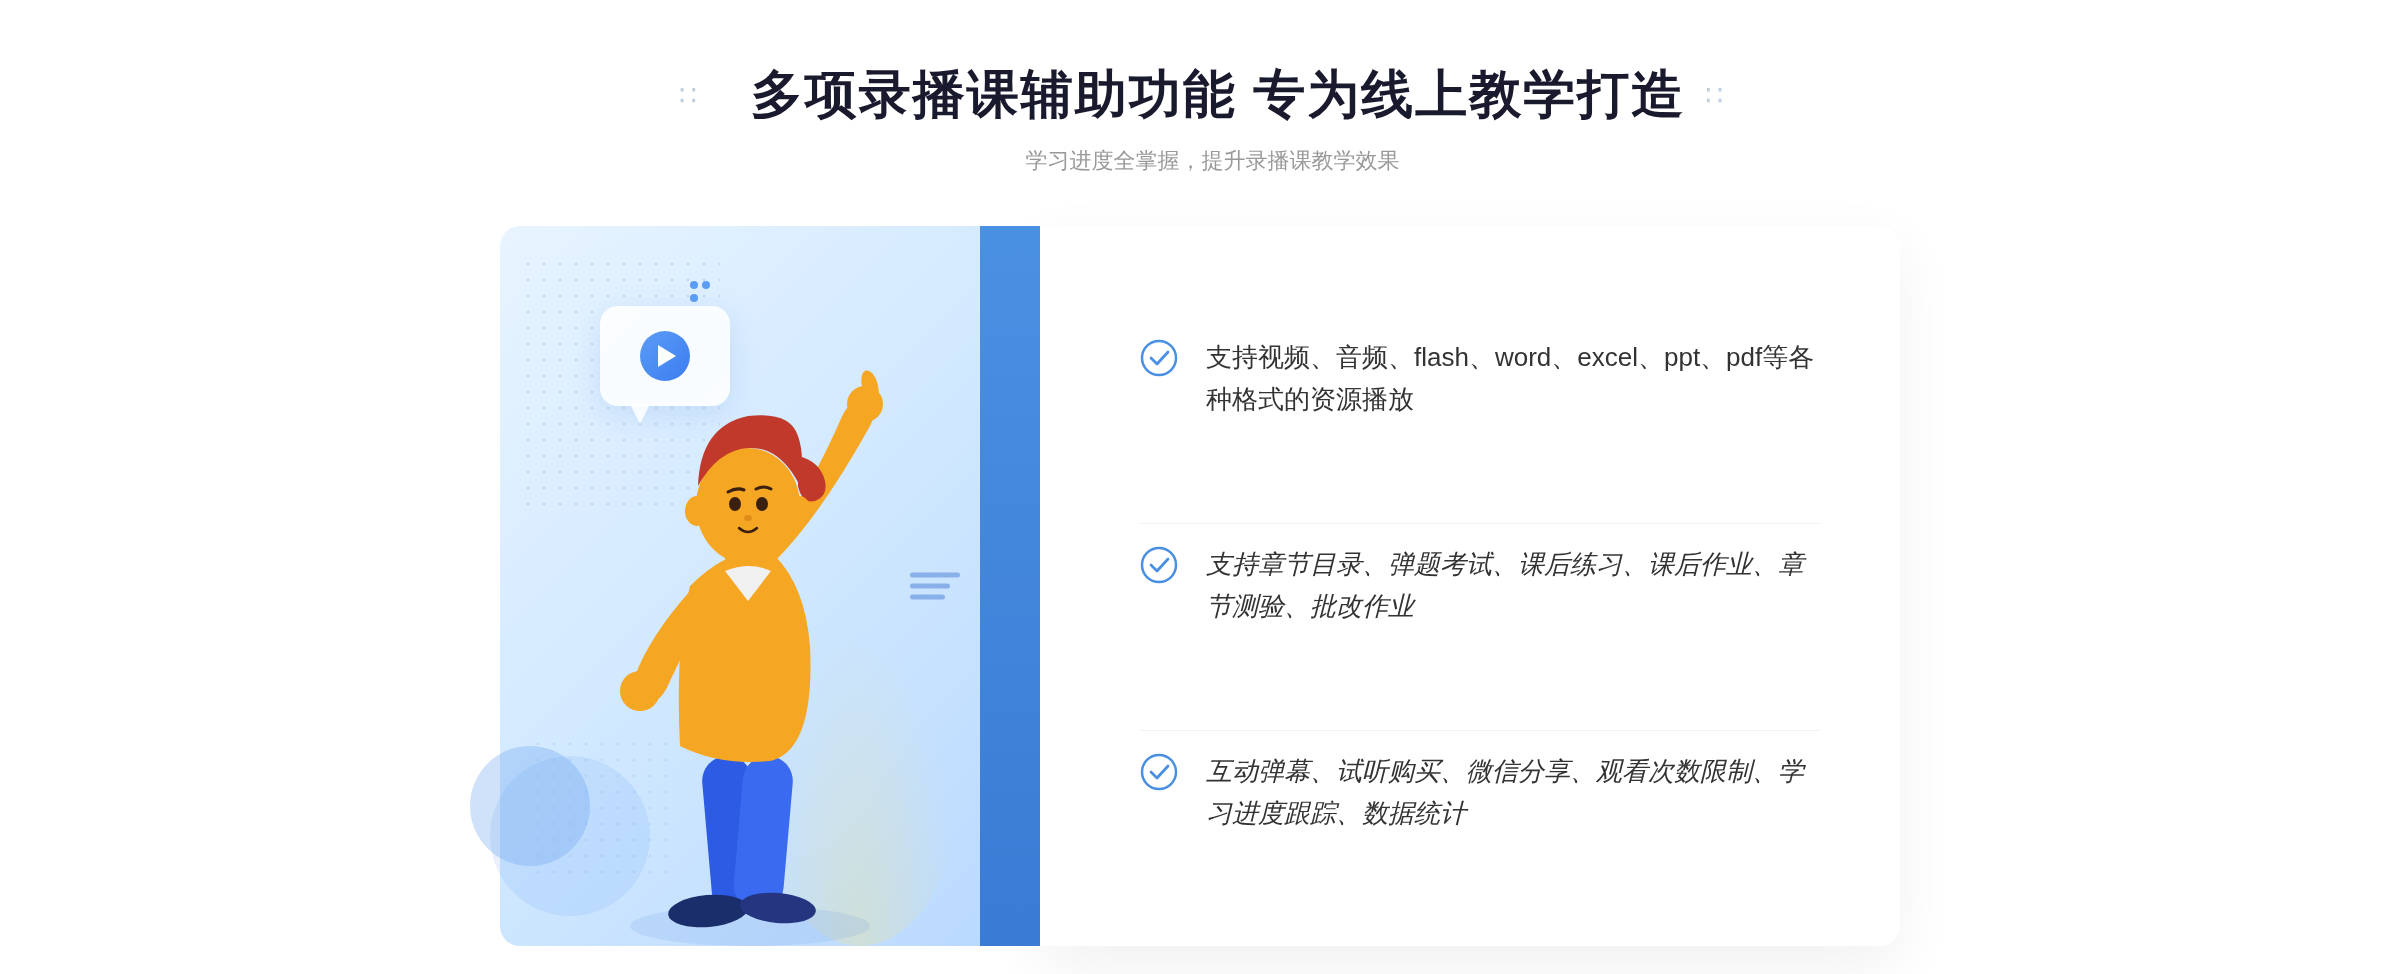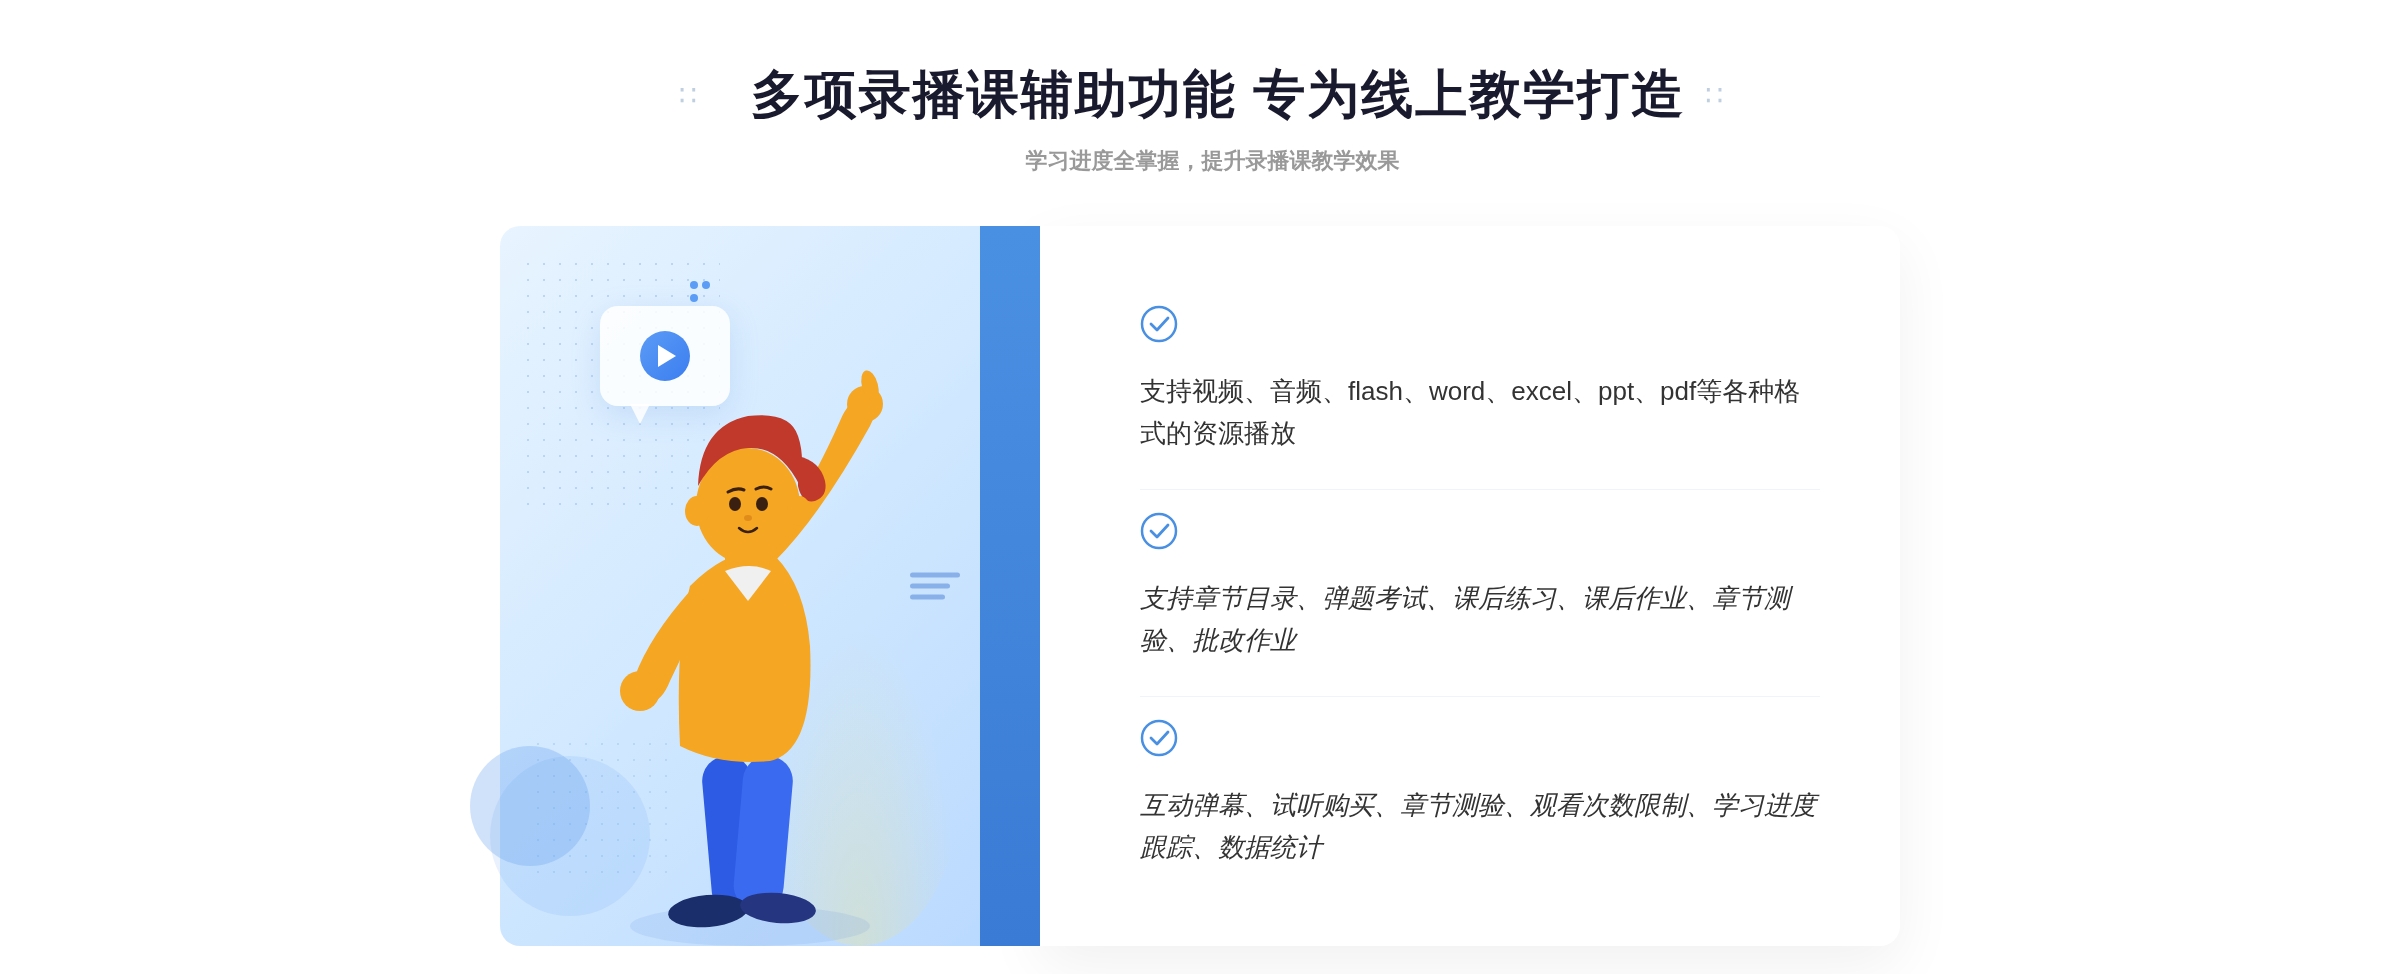--- a/index.html
+++ b/index.html
@@ -51,21 +51,21 @@
       font-weight: 600;
       color: #1a1a2e;
       letter-spacing: 2px;
       margin-left: 36px;
     }
 
     .subtitle {
       font-size: 22px;
       color: #999;
       margin-top: 16px;
-      font-weight: 700;
+      font-weight: 400;
       margin-left: 25px;
     }
 
     
     .content-area {
       display: flex;
       width: 1400px;
       min-height: 720px;
       position: relative;
     }
@@ -242,21 +242,20 @@
       justify-content: space-around;
       box-shadow: 0 20px 60px rgba(0,0,0,0.06);
       min-height: 720px;
     }
 
     .feature-item {
       display: flex;
       align-items: flex-start;
       gap: 28px;
       padding: 20px 0;
-      flex-direction: column;
     }
 
     .feature-item + .feature-item {
       border-top: 1px solid #f0f4fa;
       font-style: italic;
     }
 
     .check-icon {
       width: 38px;
       height: 38px;
@@ -435,19 +434,19 @@
       </div>
 
 
       <div class="feature-item">
         <div class="check-icon">
           <svg viewBox="0 0 38 38" xmlns="http://www.w3.org/2000/svg">
             <circle cx="19" cy="19" r="17" fill="none" stroke="#4a90e2" stroke-width="2.5"></circle>
             <polyline points="11,19 17,25 28,13" fill="none" stroke="#4a90e2" stroke-width="2.8" stroke-linecap="round" stroke-linejoin="round"></polyline>
           </svg>
         </div>
-        <span class="feature-text">互动弹幕、试听购买、章节测验、观看次数限制、学习进度跟踪、数据统计</span>
+        <span class="feature-text">互动弹幕、试听购买、微信分享、观看次数限制、学习进度跟踪、数据统计</span>
       </div>
 
     </div>
   </div>
 
 </div>
 
 </body></html>

